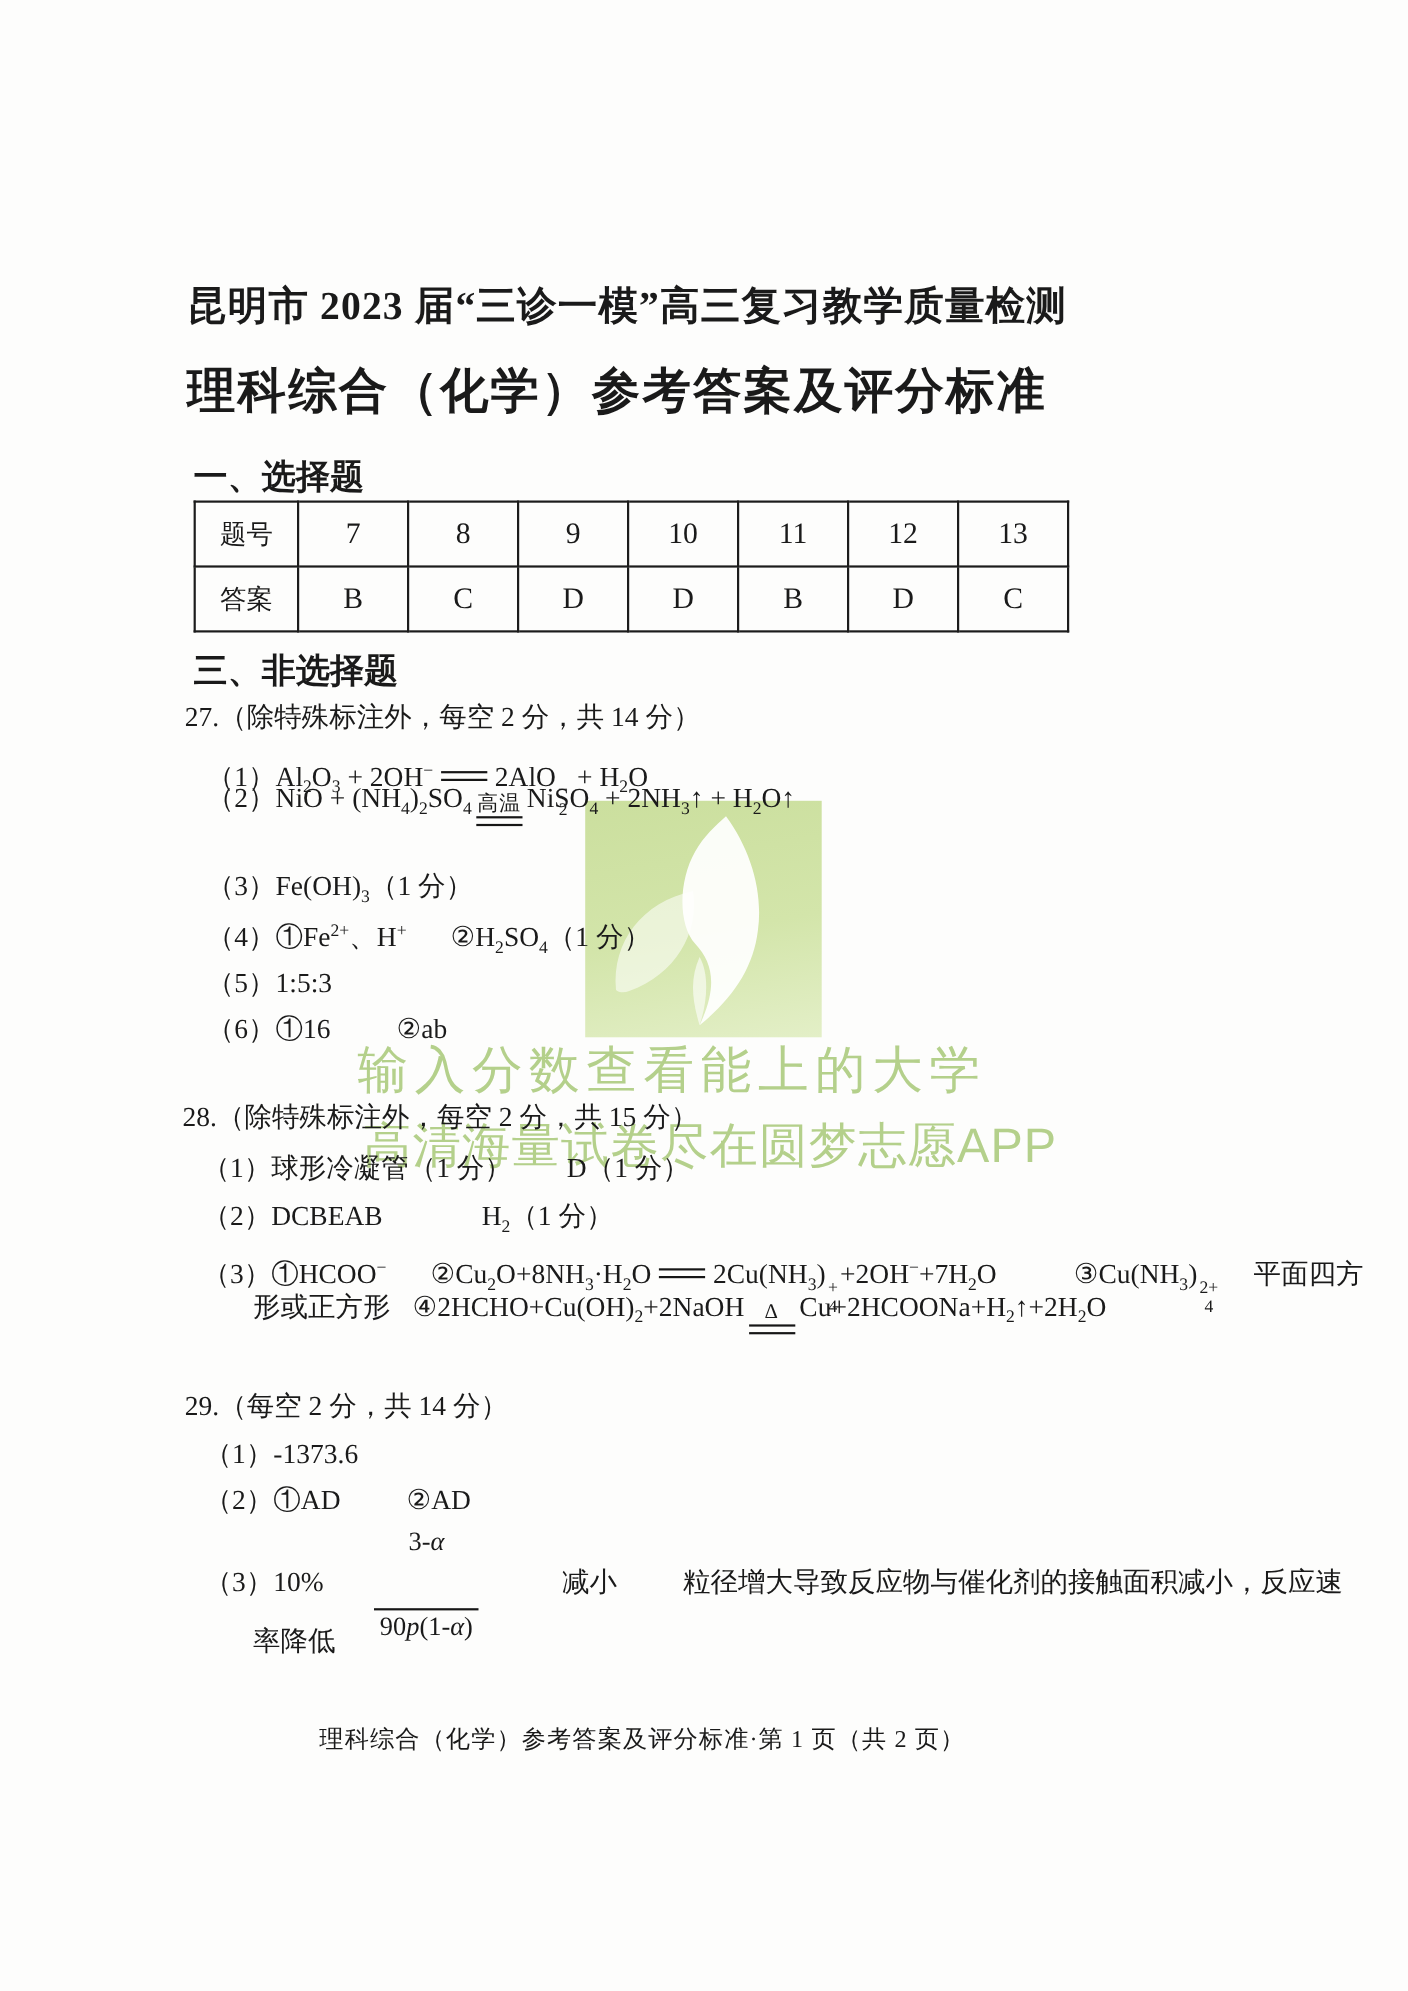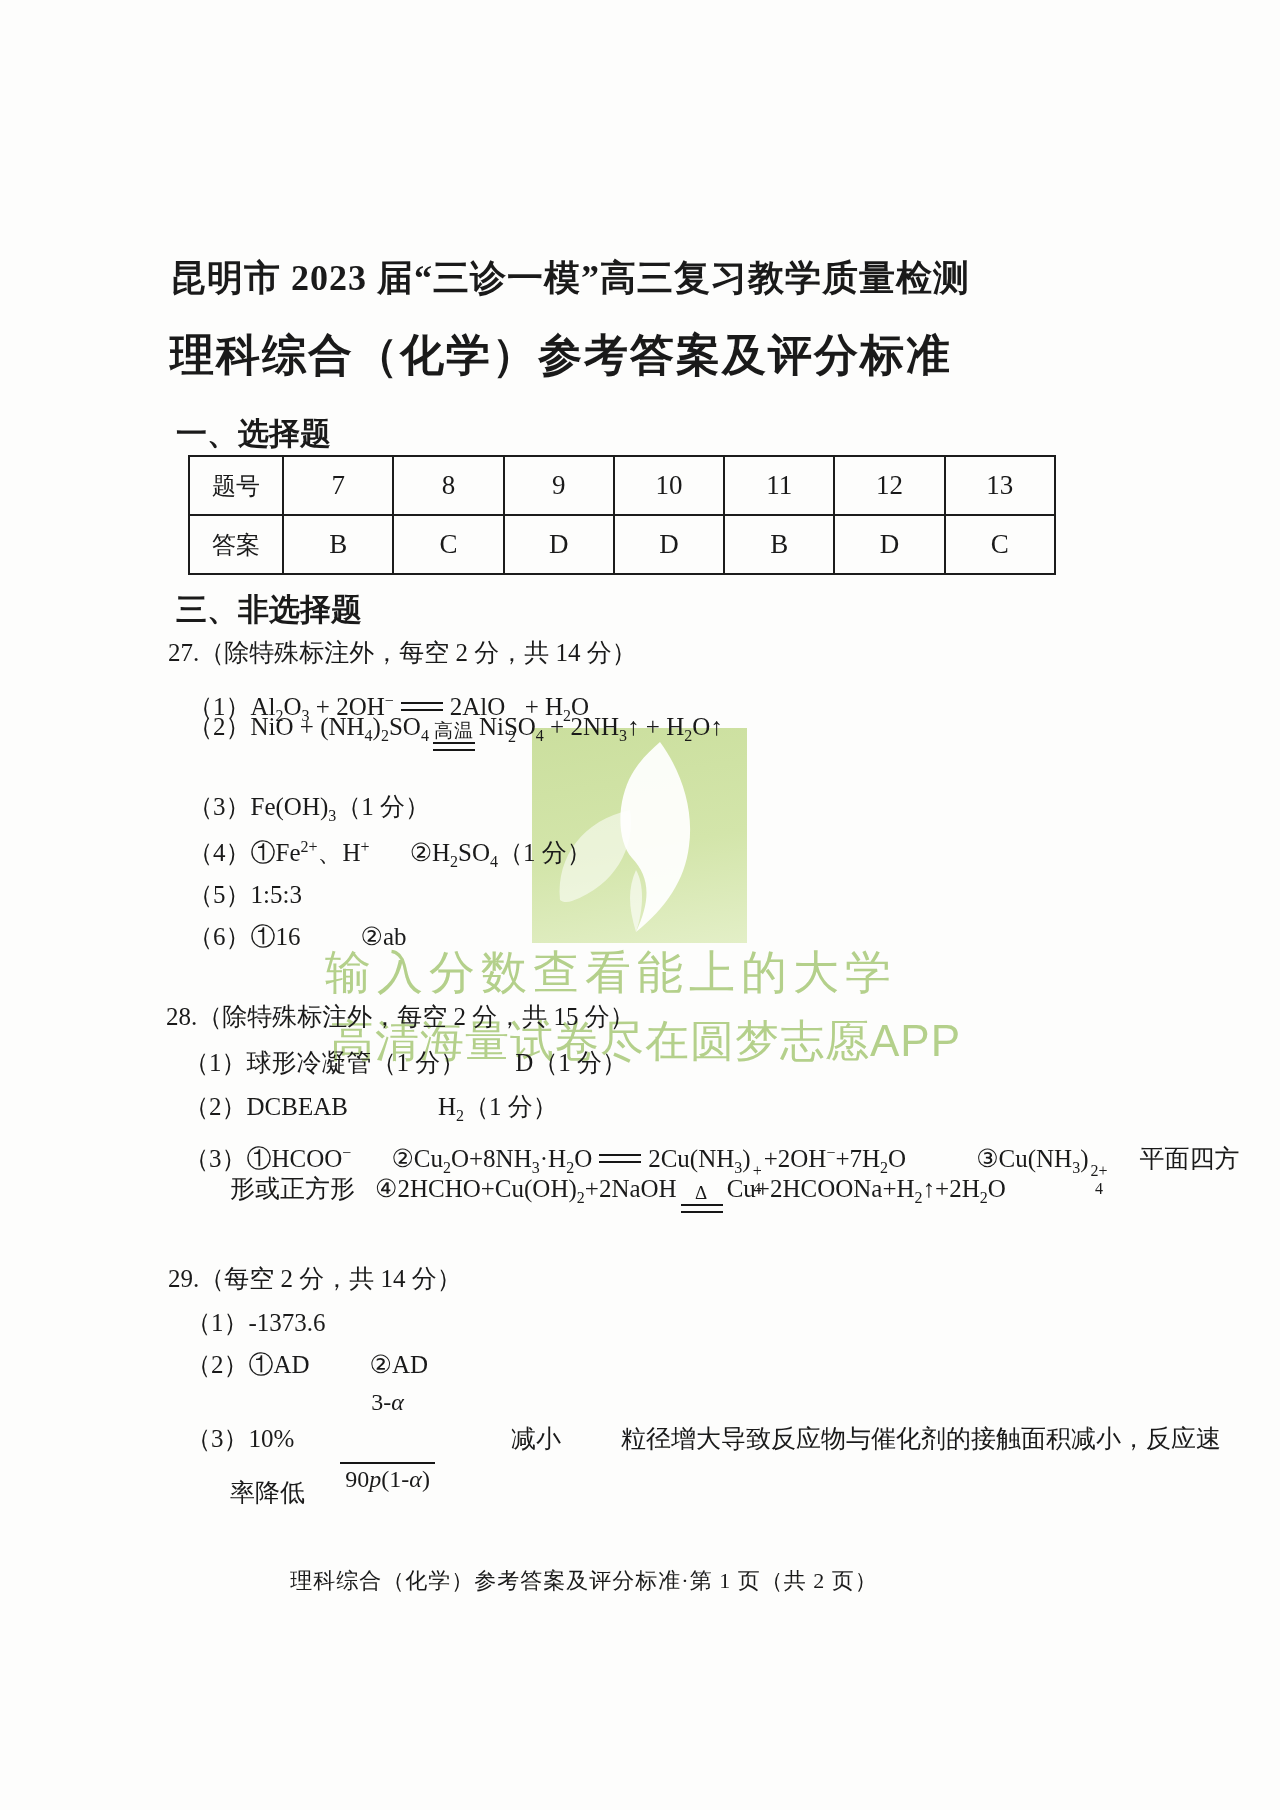--- a/index.html
+++ b/index.html
@@ -14,21 +14,21 @@
   .wm  { z-index:0; }
 
   .title { left:170px; width:770px; text-align:center; font-weight:bold; }
   #t1 { top:254px; font-size:36px; letter-spacing:1px; }
   #t2 { top:326px; font-size:44px; letter-spacing:2px; }
 
   .sechead { font-family:Liberation Serif, serif; font-weight:bold; font-size:31px; }
   #sec1 { left:176px; top:413px; }
   #sec3 { left:176px; top:589px; }
 
-  #anstab { position:absolute; left:188px; top:455px; width:868px;
+  #anstab { position:absolute; left:176px; top:455px; width:796px;
             border-collapse:collapse; table-layout:fixed; z-index:1; }
   #anstab td { border:2px solid #1c1c1c; height:59px; text-align:center;
                vertical-align:middle; font-size:27px; background:transparent; }
   #anstab td.lbl { font-size:24px; }
 
   .line { font-size:25px; line-height:34px; }
   #q27h  { left:168px; top:636px; }
   #q27i1 { left:188px; top:684px; }
   #q27i2 { left:188px; top:710px;font-family:Liberation Serif, serif; }
   #q27i3 { left:188px; top:790px; }

